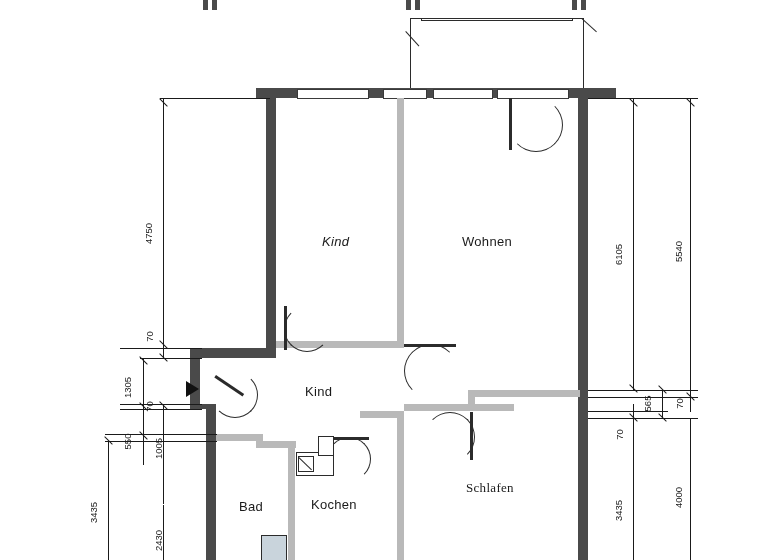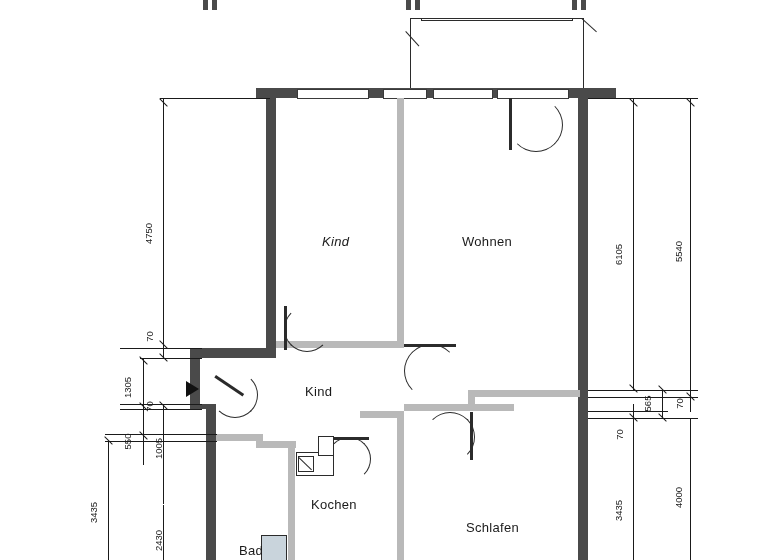--- a/index.html
+++ b/index.html
@@ -172,23 +172,23 @@
   <div class="tick" style="left:685px;top:102px;width:11px;height:1px;transform:rotate(45deg);"></div>
   <div class="tick" style="left:628px;top:388px;width:11px;height:1px;transform:rotate(45deg);"></div>
   <div class="tick" style="left:657px;top:389px;width:11px;height:1px;transform:rotate(45deg);"></div>
   <div class="tick" style="left:657px;top:417px;width:11px;height:1px;transform:rotate(45deg);"></div>
   <div class="tick" style="left:628px;top:417px;width:11px;height:1px;transform:rotate(45deg);"></div>
   <div class="tick" style="left:685px;top:396px;width:11px;height:1px;transform:rotate(45deg);"></div>
 
   <div class="room-label" style="left:322px;top:234px;font-style:italic;">Kind</div>
   <div class="room-label" style="left:462px;top:234px;">Wohnen</div>
   <div class="room-label" style="left:305px;top:384px;">Kind</div>
-  <div class="room-label" style="left:239px;top:499px;margin-top:44px;">Bad</div>
+  <div class="room-label" style="left:239px;top:499px;">Bad</div>
   <div class="room-label" style="left:311px;top:497px;">Kochen</div>
-  <div class="room-label" style="left:466px;top:520px;">Schlafen</div>
+  <div class="room-label" style="left:466px;top:480px;font-family:Liberation Serif, serif;">Schlafen</div>
 
   <div class="dim-text dim-vert" style="left:138px;top:228px;">4750</div>
   <div class="dim-text dim-vert" style="left:144px;top:331px;">70</div>
   <div class="dim-text dim-vert" style="left:117px;top:382px;">1305</div>
   <div class="dim-text dim-vert" style="left:144px;top:401px;">70</div>
   <div class="dim-text dim-vert" style="left:120px;top:436px;">550</div>
   <div class="dim-text dim-vert" style="left:148px;top:443px;">1005</div>
   <div class="dim-text dim-vert" style="left:83px;top:507px;">3435</div>
   <div class="dim-text dim-vert" style="left:148px;top:535px;">2430</div>
 

